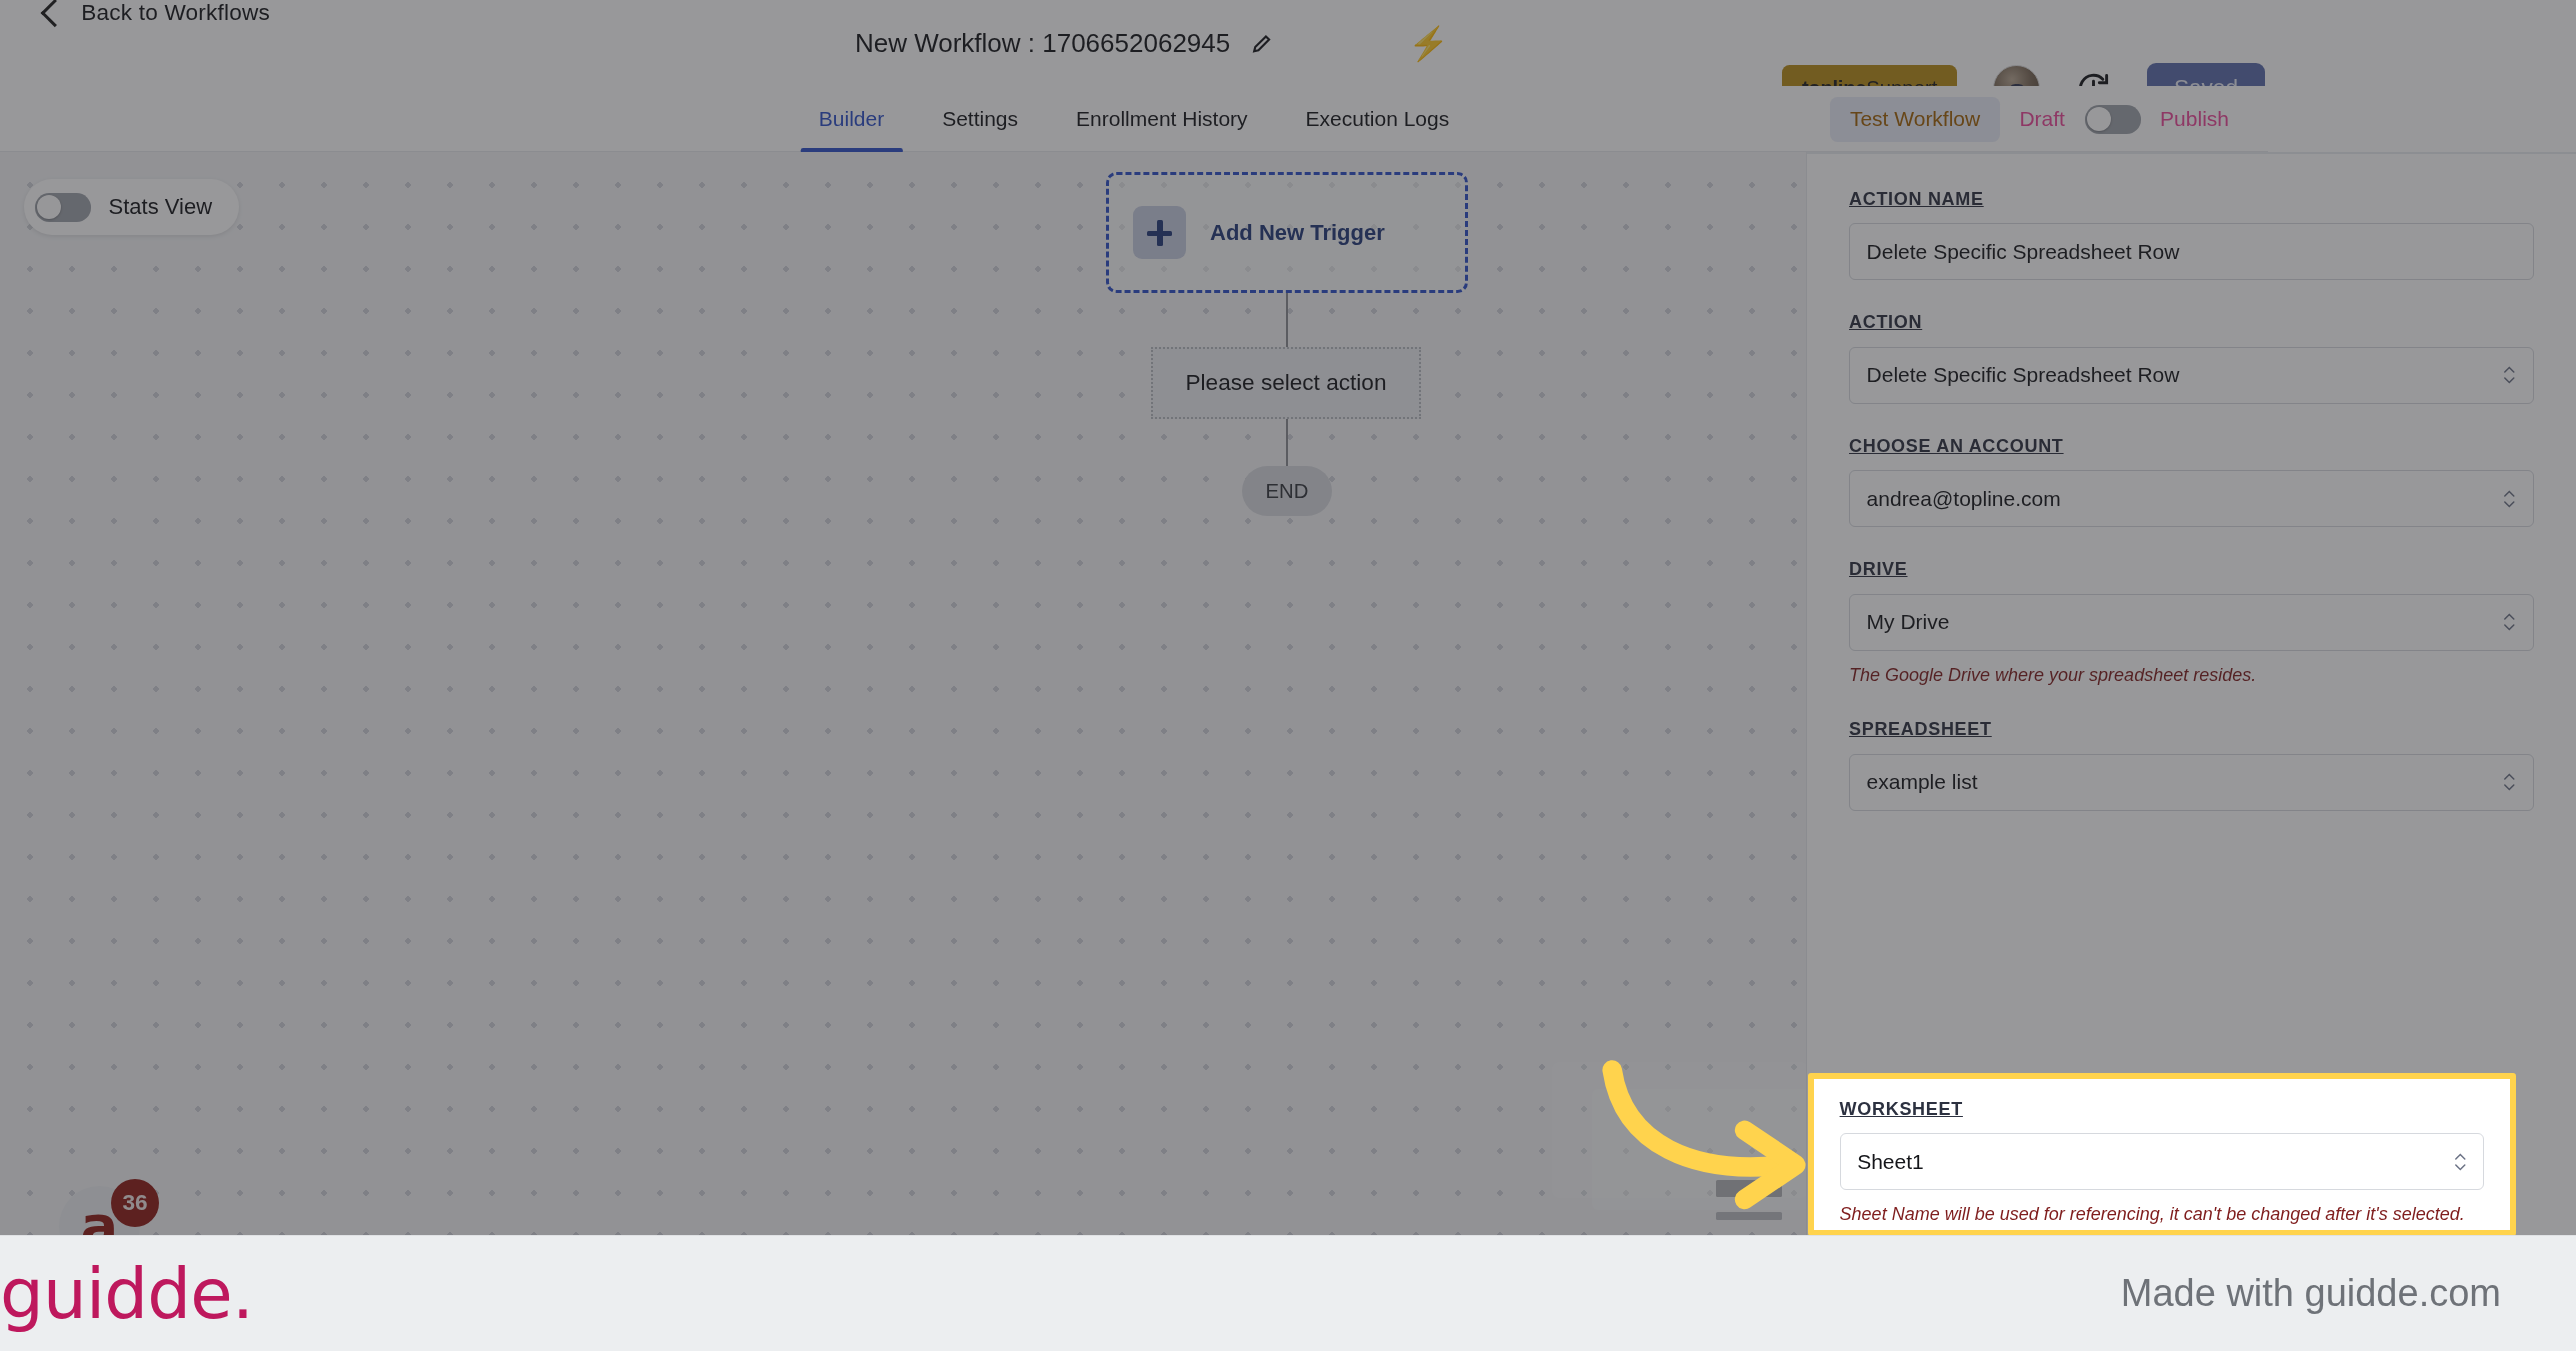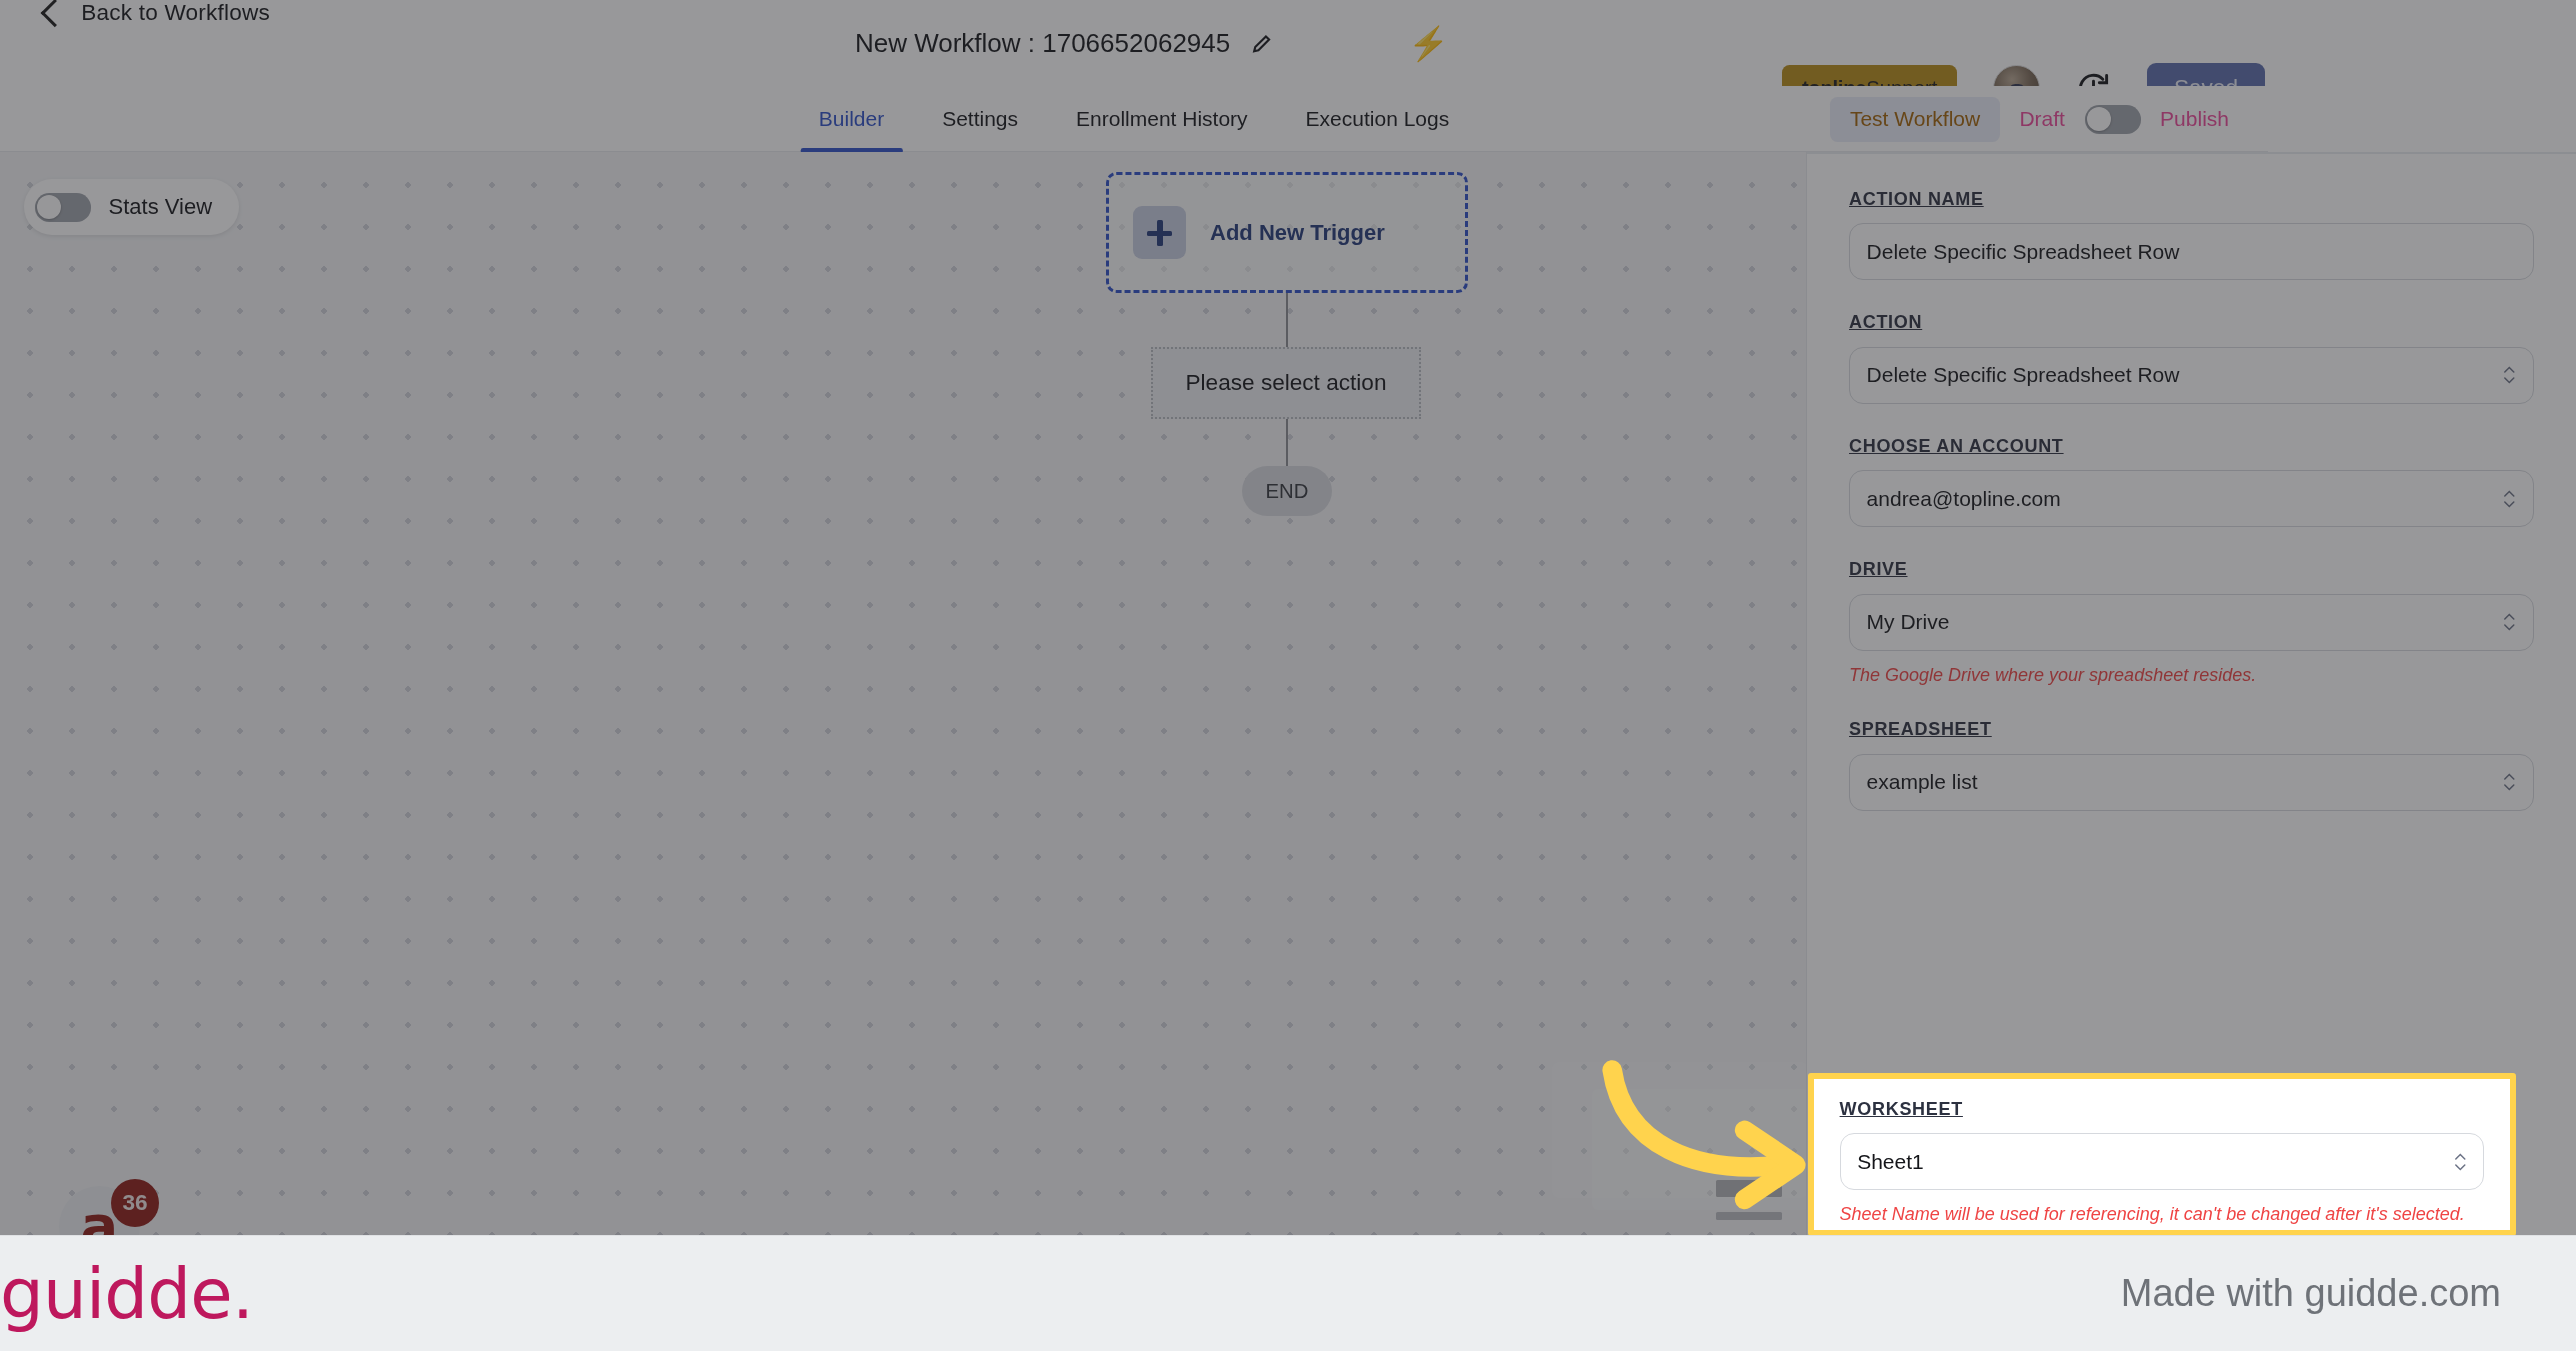--- a/index.html
+++ b/index.html
@@ -247,32 +247,32 @@
   }
   .panel-divider { height: 1.5px; background: #e9ebef; }
   .panel-body { padding: 35px 42px 0 42px; }
 
   .field { margin-bottom: 32px; }
   .field-label {
     font-size: 18px; color: #2c3140; font-weight: 700;
     letter-spacing: 0.7px; margin-bottom: 13.6px; text-decoration: underline;
   }
   .field-ctl {
-    height: 57px; border: 1.5px solid #d6d9de; border-radius: 14px;
+    height: 57px; border: 1.5px solid #d6d9de; border-radius: 6px;
     background: #ffffff;
     display: flex; align-items: center; padding: 0 16.6px;
     position: relative;
   }
   .field-val { font-size: 21px; color: #15161a; }
   .stepper {
     position: absolute; right: 15px; top: 50%; transform: translateY(-50%);
     width: 16.6px; height: 30px;
   }
   .field-help {
-    font-size: 18px; color: #ef4444; font-style: italic;
+    font-size: 18px; color: #7f1d1d; font-style: italic;
     margin-top: 12px; line-height: 1.35;
   }
 
   
   .highlight-block {
     position: absolute; left: 1808px; top: 1073px;
     width: 708px; height: 163px;
     border: 6px solid #ffd34d;
     background: #ffffff;
     border-radius: 3px;

